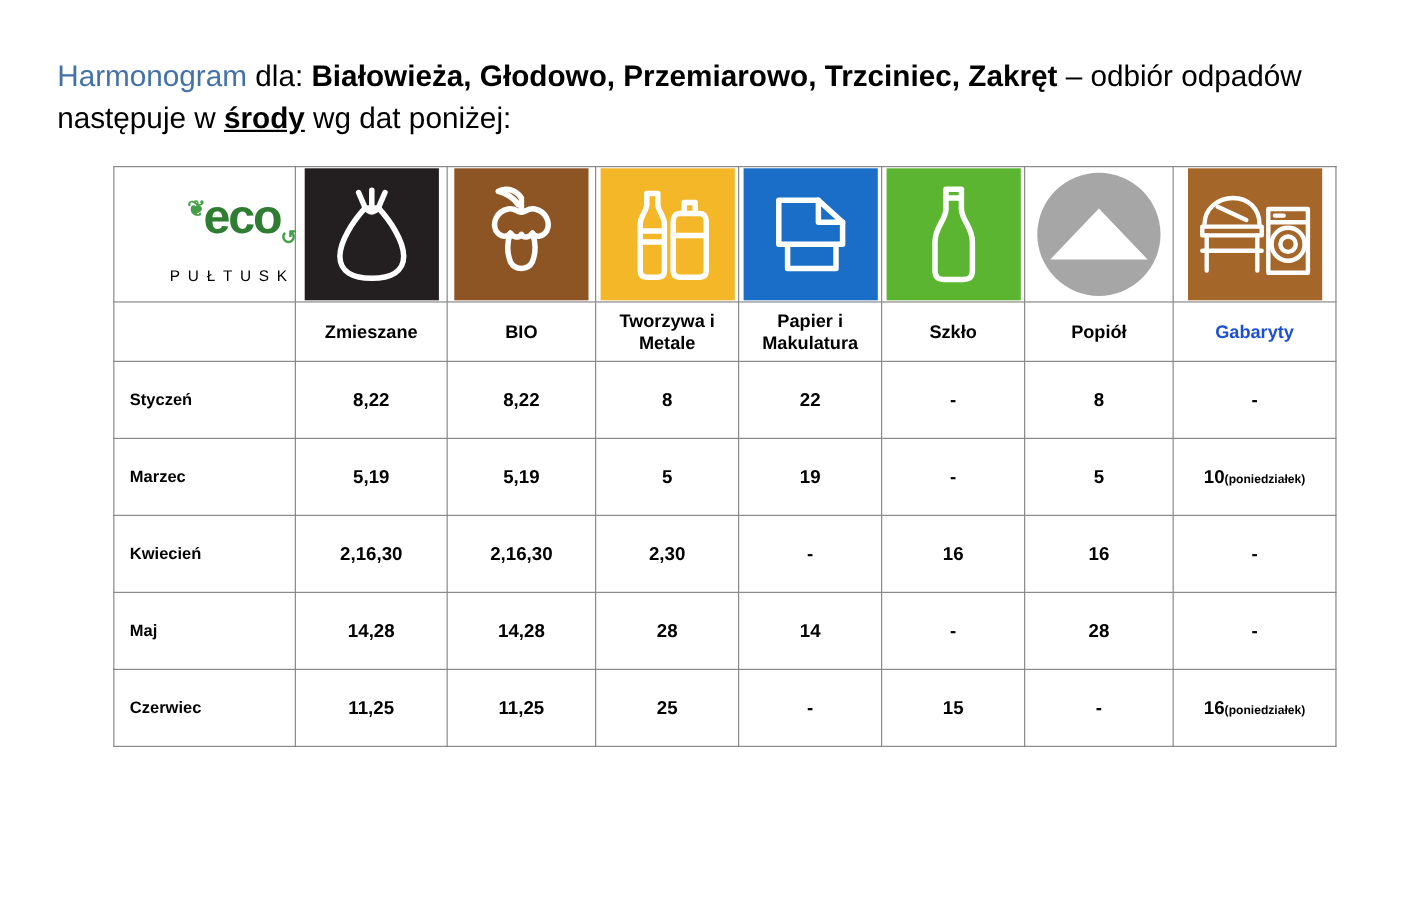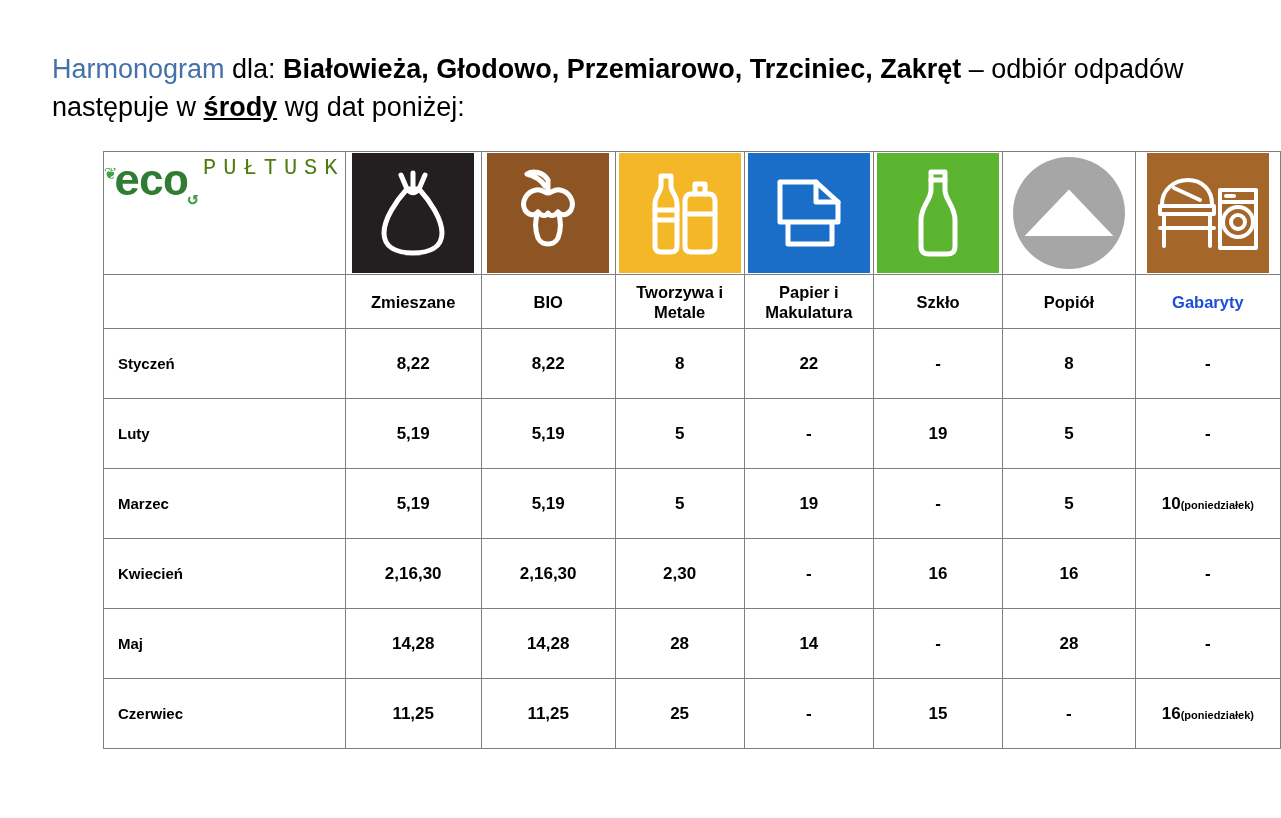--- a/index.html
+++ b/index.html
@@ -120,48 +120,47 @@
     background: #a6a6a6;
     display: flex;
     align-items: center;
     justify-content: center;
   }
   .tile-gabaryty { background: #a5662a; }
 
   
   .logo-cell {
     display: flex;
-    flex-direction: row;
-    align-items: flex-start;
+    flex-direction: column;
+    align-items: flex-end;
     justify-content: center;
     height: 122px;
-    font-family: Liberation Mono, monospace;
   }
   .logo-eco {
     font-size: 44px;
     font-weight: bold;
     color: #2e7d32;
     letter-spacing: -2px;
     line-height: 44px;
     position: relative;
   }
   .logo-eco .leaf {
     color: #43a047;
     font-size: 20px;
     vertical-align: super;
   }
   .logo-eco .mark {
     color: #43a047;
     font-size: 18px;
     vertical-align: sub;
   }
   .logo-sub {
-    font-size: 22px;
+    font-size: 14px;
     letter-spacing: 7px;
-    color: #4d7c0f;
+    color: #000000;
     font-weight: normal;
     margin-top: 4px;
     padding-left: 7px;
   }
 </style>
 </head>
 <body>
 
 <div class="page">
 
@@ -302,30 +301,20 @@
         <td class="month-name">Styczeń</td>
         <td>8,22</td>
         <td>8,22</td>
         <td>8</td>
         <td>22</td>
         <td>-</td>
         <td>8</td>
         <td><span>-</span><span class="sub"></span></td>
       </tr>
       <tr class="month-row">
-        <td class="month-name">Luty</td>
-        <td>5,19</td>
-        <td>5,19</td>
-        <td>5</td>
-        <td>-</td>
-        <td>19</td>
-        <td>5</td>
-        <td><span>-</span><span class="sub"></span></td>
-      </tr>
-      <tr class="month-row">
         <td class="month-name">Marzec</td>
         <td>5,19</td>
         <td>5,19</td>
         <td>5</td>
         <td>19</td>
         <td>-</td>
         <td>5</td>
         <td><span>10</span><span class="sub">(poniedziałek)</span></td>
       </tr>
       <tr class="month-row">

